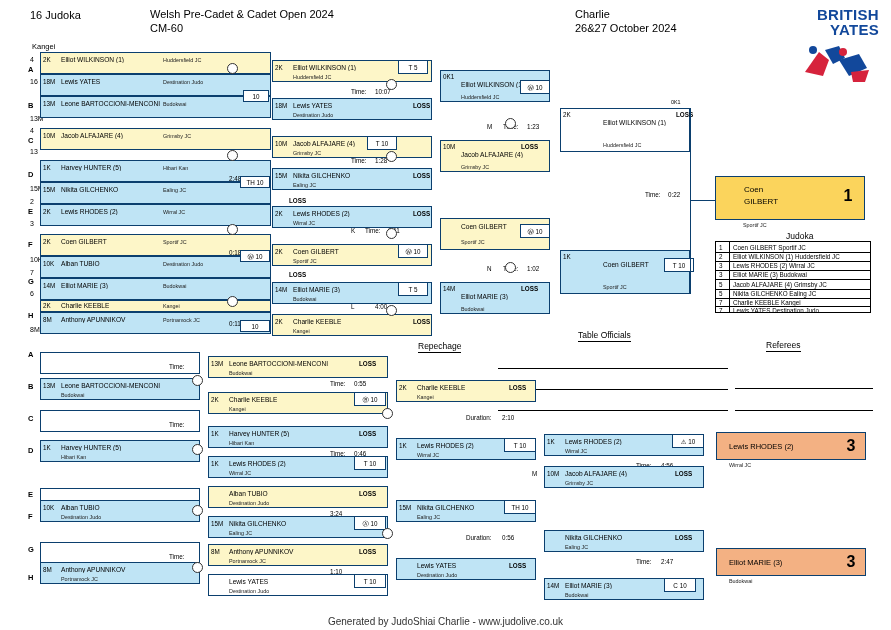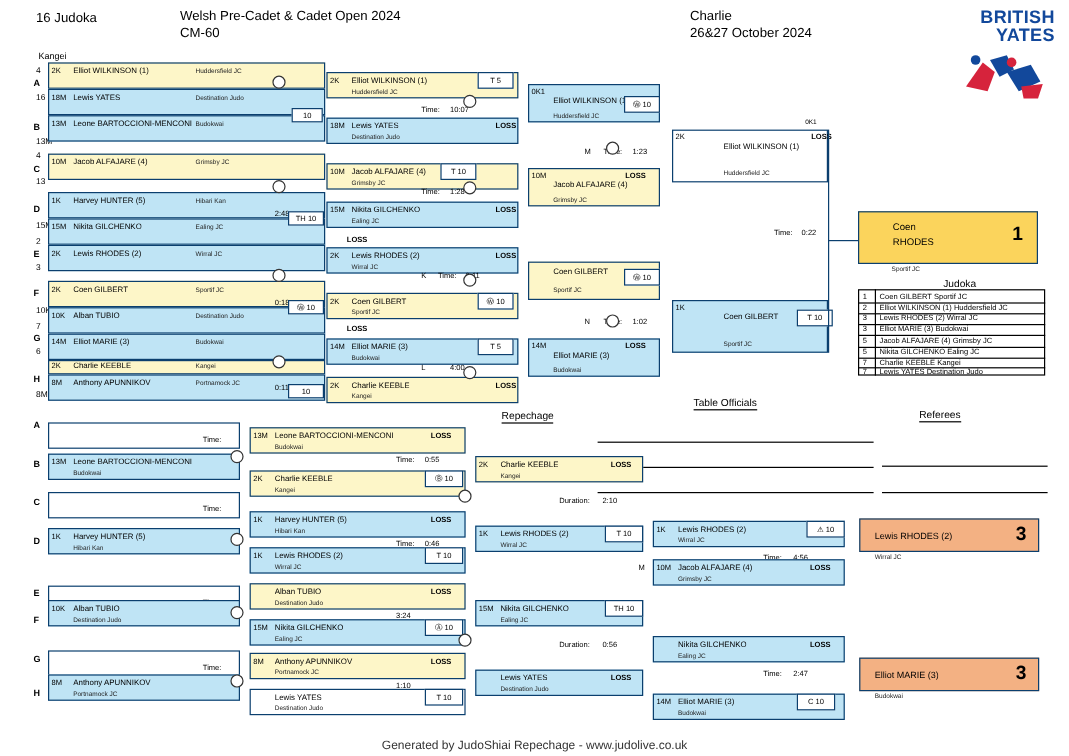--- a/index.html
+++ b/index.html
@@ -70,21 +70,21 @@
 </div>
 <svg class="abs logo-fig" viewBox="0 0 78 44">
   <path d="M6 30 L20 10 L30 18 L24 34 Z" fill="#d6233c"></path>
   <path d="M26 8 L40 4 L46 16 L34 22 Z" fill="#12489b"></path>
   <circle cx="44" cy="10" r="4" fill="#d6233c"></circle>
   <path d="M40 18 L60 12 L68 26 L50 34 Z" fill="#12489b"></path>
   <path d="M52 30 L70 28 L66 40 L54 40 Z" fill="#d6233c"></path>
   <circle cx="14" cy="8" r="4" fill="#12489b"></circle>
 </svg>
 <div class="abs grade-lbl">Kangei</div>
-<div class="abs footer">Generated by JudoShiai Repechage - www.judolive.co.uk</div>
+<div class="abs footer">Generated by JudoShiai Charlie - www.judolive.co.uk</div>
 
 <div class="abs rowletter" style="left:28px;top:65px">A</div>
 <div class="abs rownum" style="left:30px;top:56px">4</div>
 <div class="abs rownum" style="left:30px;top:78px">16</div>
 <div class="abs rowletter" style="left:28px;top:101px">B</div>
 <div class="abs rownum" style="left:30px;top:115px">13M</div>
 <div class="abs rowletter" style="left:28px;top:136px">C</div>
 <div class="abs rownum" style="left:30px;top:127px">4</div>
 <div class="abs rownum" style="left:30px;top:148px">13</div>
 <div class="abs rowletter" style="left:28px;top:170px">D</div>
@@ -323,21 +323,21 @@
 </div>
 <div class="scorebox wht" style="left:664px;top:258px;width:30px;height:14px;line-height:14px">
   <span>T</span>
   <span>10</span>
 </div>
 <div class="line vl" style="left:690px;top:108px;height:186px"></div>
 <div class="line hl" style="left:690px;top:200px;width:25px"></div>
 
 <div class="box gold" style="left:715px;top:176px;width:150px;height:44px">
   <span class="name" style="left:28px;top:8px;font-size:8px">Coen</span>
-  <span class="name" style="left:28px;top:20px;font-size:8px">RHODES</span>
+  <span class="name" style="left:28px;top:20px;font-size:8px">GILBERT</span>
   <span class="medal" style="left:122px;top:10px;width:20px">1</span>
 </div>
 <div class="abs club" style="left:743px;top:222px">Sportif JC</div>
 
 <div class="abs results-title" style="left:786px;top:231px">Judoka</div>
 <div class="results-box" style="left:715px;top:241px;width:156px;height:72px"></div>
 <div class="res-vsep" style="left:729px;top:241px;height:72px"></div>
 <div class="res-row" style="left:719px;top:244px">1</div>
 <div class="res-row" style="left:733px;top:244px">Coen GILBERT Sportif JC</div>
 <div class="res-sep" style="left:715px;top:252px;width:156px"></div>

